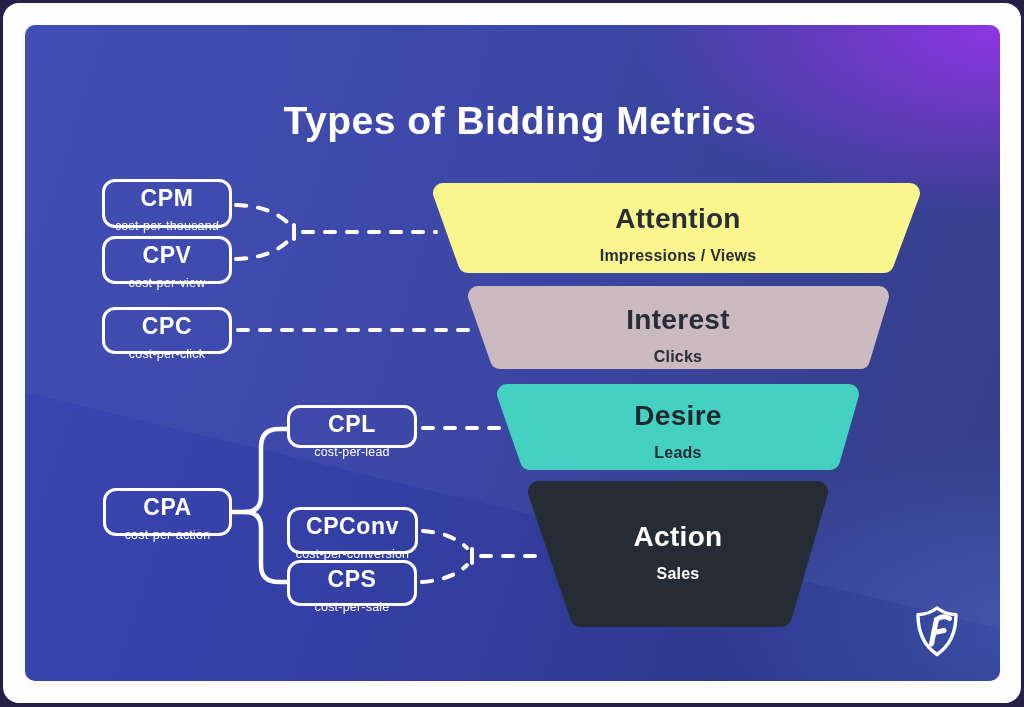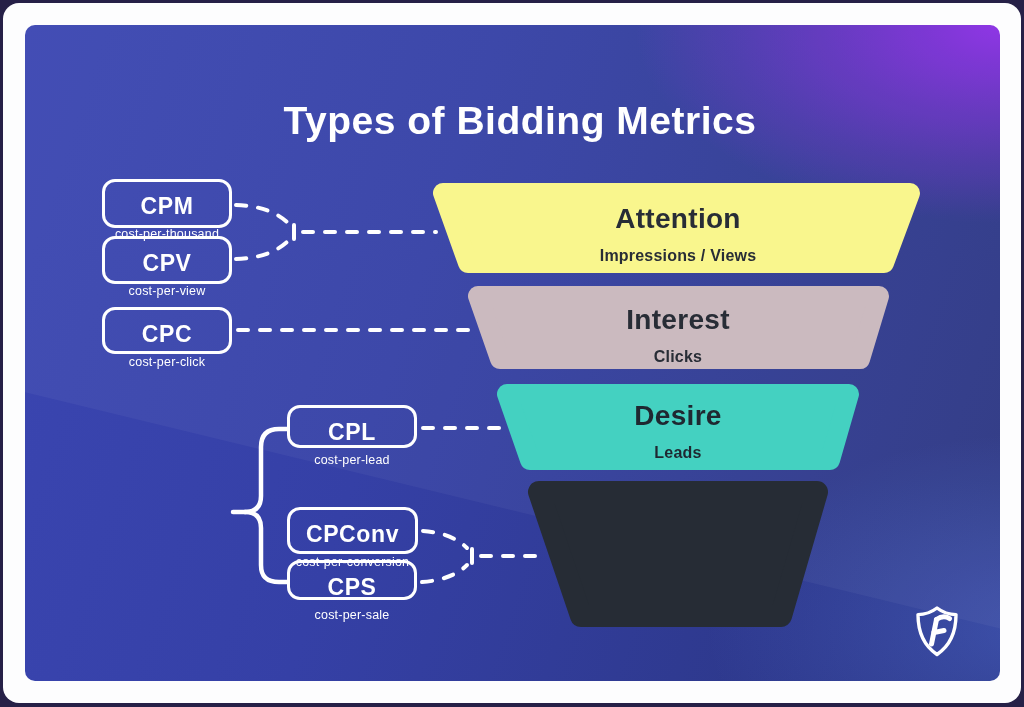--- a/index.html
+++ b/index.html
@@ -31,21 +31,21 @@
     position:absolute;left:15px;right:0;top:74px;
     text-align:center;color:#ffffff;
     font-size:39px;font-weight:800;letter-spacing:.5px;
   }
   .lines{position:absolute;left:0;top:0;width:1024px;height:707px;}
   .mbox{
     position:absolute;box-sizing:border-box;
     border:3px solid #ffffff;border-radius:13px;
     color:#ffffff;text-align:center;
   }
-  .mbox .lbl{font-size:23px;font-weight:800;letter-spacing:.6px;margin-top:12px;line-height:1.1;}
+  .mbox .lbl{font-size:23px;font-weight:800;letter-spacing:.6px;margin-top:4px;line-height:1.1;}
   .mbox .dsc{font-size:12.5px;font-weight:500;letter-spacing:.2px;margin-top:8px;line-height:1.15;}
   .ftxt{
     position:absolute;left:678px;transform:translateX(-50%);
     text-align:center;white-space:nowrap;
   }
   .ftxt .stage{font-size:28px;font-weight:800;line-height:1.05;letter-spacing:.3px;}
   .ftxt .sub{font-size:16px;font-weight:700;margin-top:14px;letter-spacing:.2px;}
 </style>
 </head>
 <body>
@@ -108,34 +108,42 @@
     <div class="dsc">cost-per-view</div>
   </div>
   <div class="mbox" style="left:102px;top:307px;width:130px;height:47px">
     <div class="lbl">CPC</div>
     <div class="dsc">cost-per-click</div>
   </div>
   <div class="mbox" style="left:287px;top:405px;width:130px;height:43px">
     <div class="lbl">CPL</div>
     <div class="dsc">cost-per-lead</div>
   </div>
+  <div class="mbox" style="left:103px;top:488px;width:129px;height:48px">
+    <div class="lbl">CPA</div>
+    <div class="dsc">cost-per-action</div>
+  </div>
   <div class="mbox" style="left:287px;top:507px;width:131px;height:47px">
     <div class="lbl">CPConv</div>
     <div class="dsc">cost-per-conversion</div>
   </div>
-  <div class="mbox" style="left:287px;top:560px;width:130px;height:40px">
+  <div class="mbox" style="left:287px;top:560px;width:130px;height:46px">
     <div class="lbl">CPS</div>
     <div class="dsc">cost-per-sale</div>
   </div>
 
   <div class="ftxt" style="top:204px">
     <div class="stage" style="color: rgb(40, 45, 54);">Attention</div>
     <div class="sub" style="color: rgb(40, 45, 54);">Impressions / Views</div>
   </div>
   <div class="ftxt" style="top:305px">
     <div class="stage" style="color: rgb(40, 45, 54);">Interest</div>
     <div class="sub" style="color: rgb(40, 45, 54);">Clicks</div>
   </div>
   <div class="ftxt" style="top:401px">
     <div class="stage" style="color: rgb(31, 40, 49);">Desire</div>
     <div class="sub" style="color: rgb(31, 40, 49);">Leads</div>
   </div>
+  <div class="ftxt" style="top:522px">
+    <div class="stage" style="color: rgb(255, 255, 255);">Action</div>
+    <div class="sub" style="color: rgb(255, 255, 255);">Sales</div>
+  </div>
 </div>
 
 </body></html>

